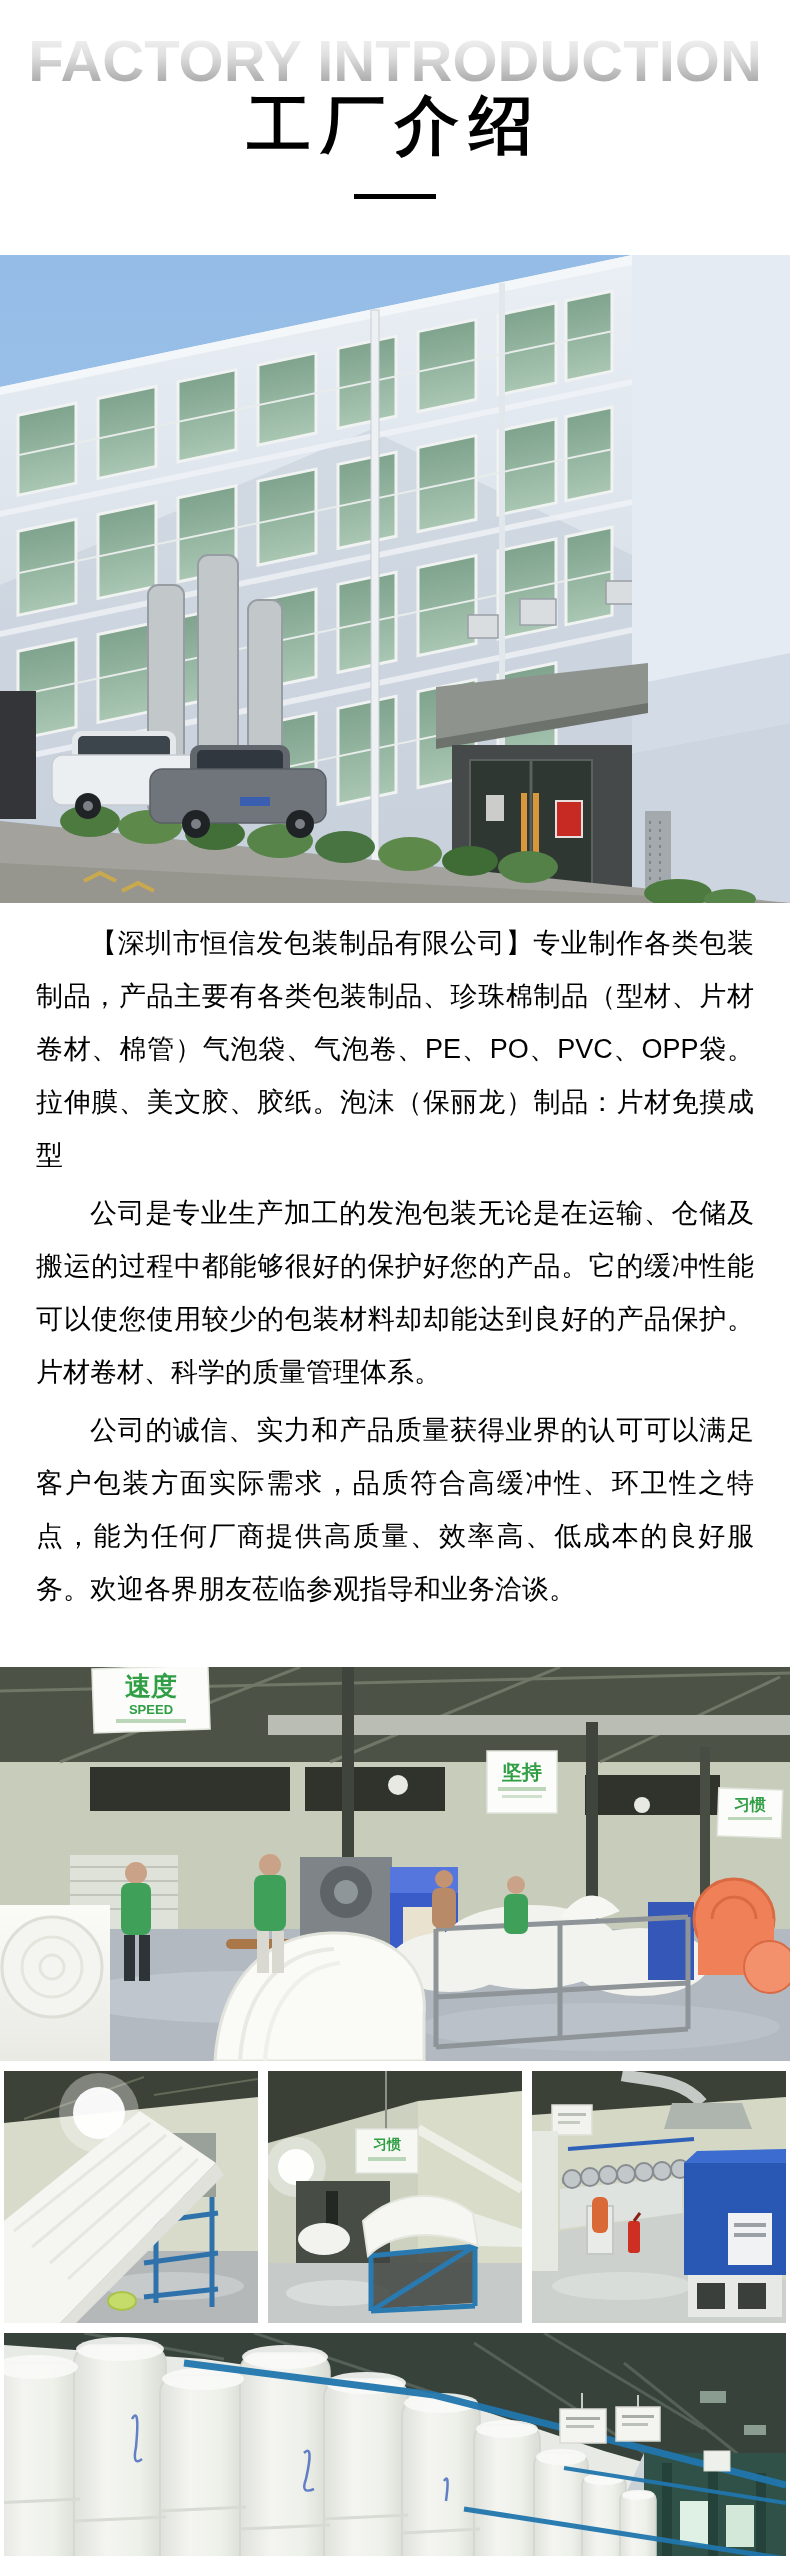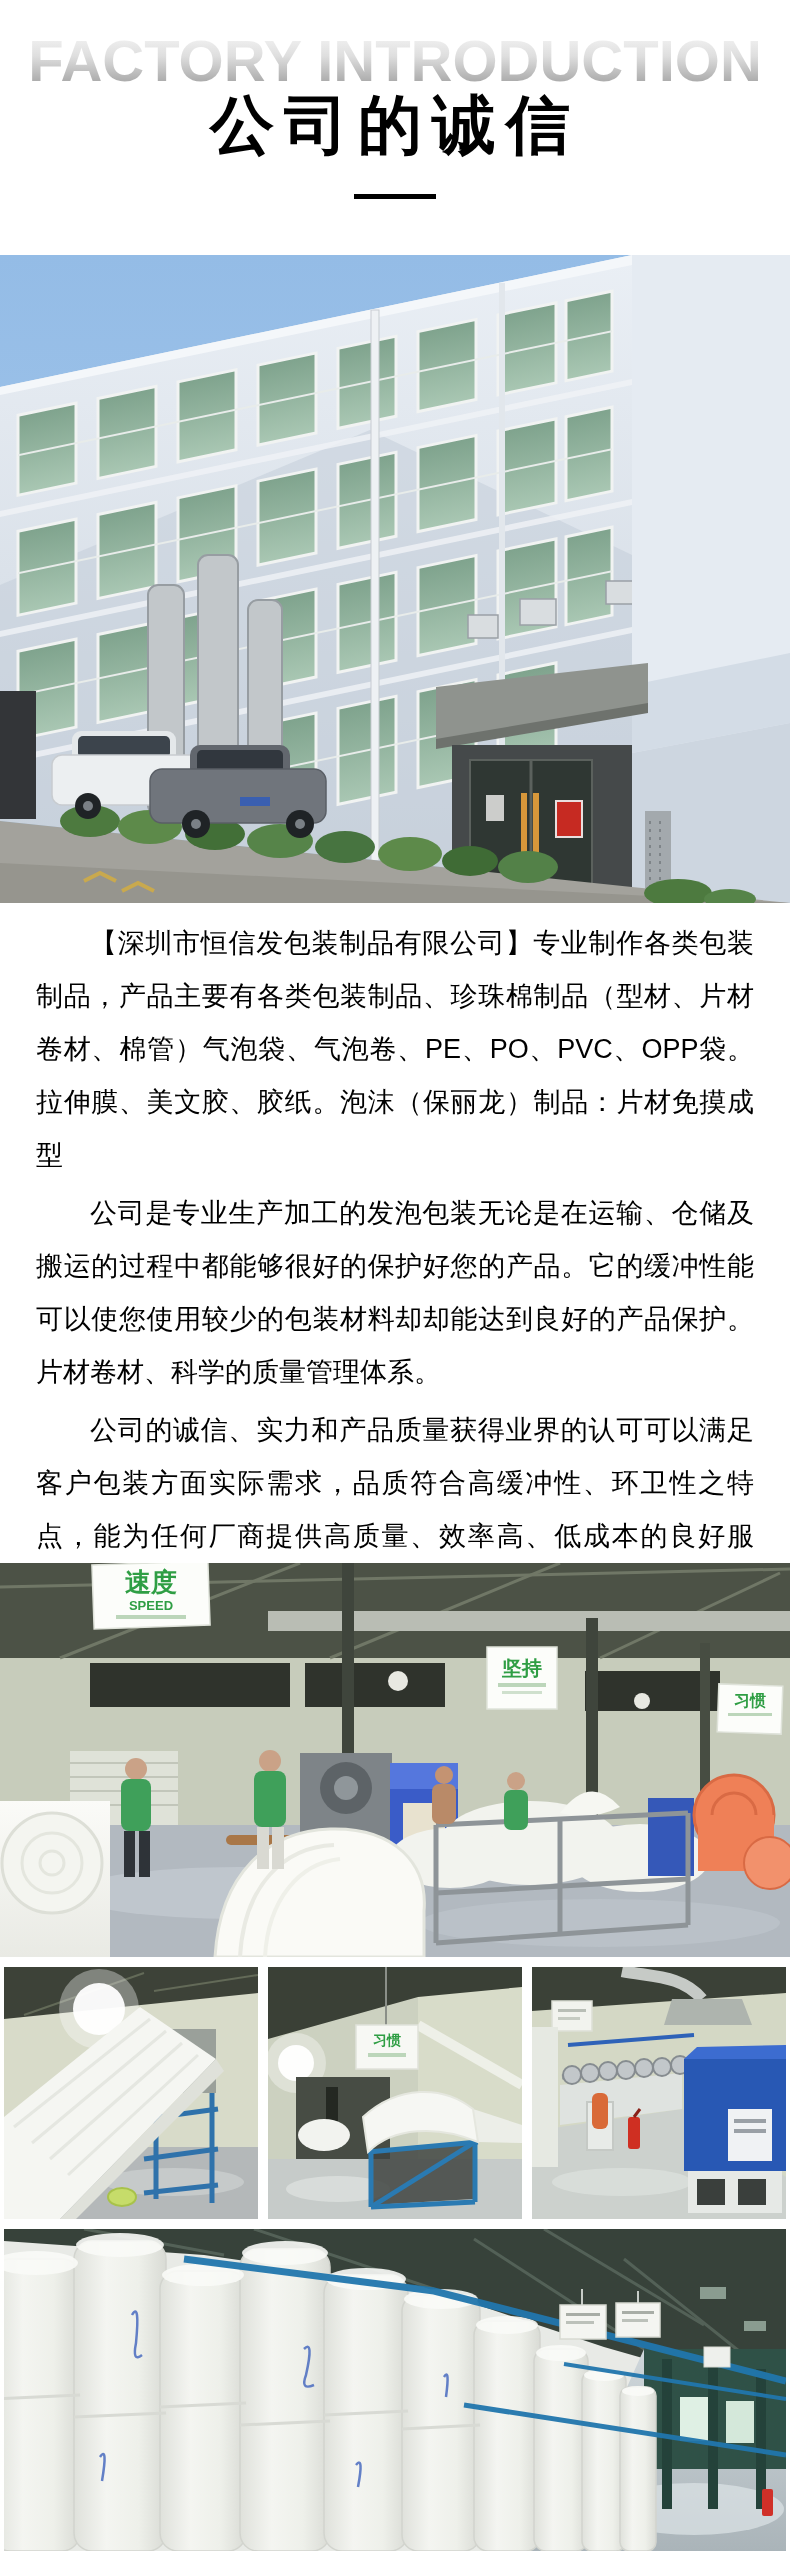--- a/index.html
+++ b/index.html
@@ -22,40 +22,40 @@
 
   
   figure{margin:0;padding:0;}
   .photo svg{display:block;}
   .photo-building{width:790px;height:648px;}
   .photo-workshop{width:790px;height:394px;}
   .photo-warehouse{width:782px;height:322px;margin:10px 4px 0;}
 
   
   .about{
-    box-sizing:border-box;height:660px;overflow:hidden;
+    box-sizing:border-box;height:764px;overflow:hidden;
     padding:14px 36px 0;
     font-size:27px;line-height:53px;color:#000000;font-weight:500;
   }
   .about p{margin:0;text-indent:2em;text-align:justify;}
   .about p + p{margin-top:5px;}
 
   
   .gallery{display:flex;gap:10px;padding:0 4px;margin-top:10px;height:252px;}
   .gallery figure{width:254px;height:252px;}
   .gallery svg{display:block;}
 </style>
 </head>
 <body>
 
 <div class="page">
 
   <header class="header">
     <div class="title-en">FACTORY INTRODUCTION</div>
-    <h1 class="title-zh">公司的诚信</h1>
+    <h1 class="title-zh">工厂介绍</h1>
     <div class="divider"></div>
   </header>
 
   <figure class="photo photo-building">
     <svg width="790" height="648" viewBox="0 0 790 648">
       <defs>
         <linearGradient id="skyg" x1="0" y1="0" x2="0" y2="1">
           <stop offset="0" stop-color="#94bce6"></stop>
             <stop offset="1" stop-color="#a9cbee"></stop>
         </linearGradient>

